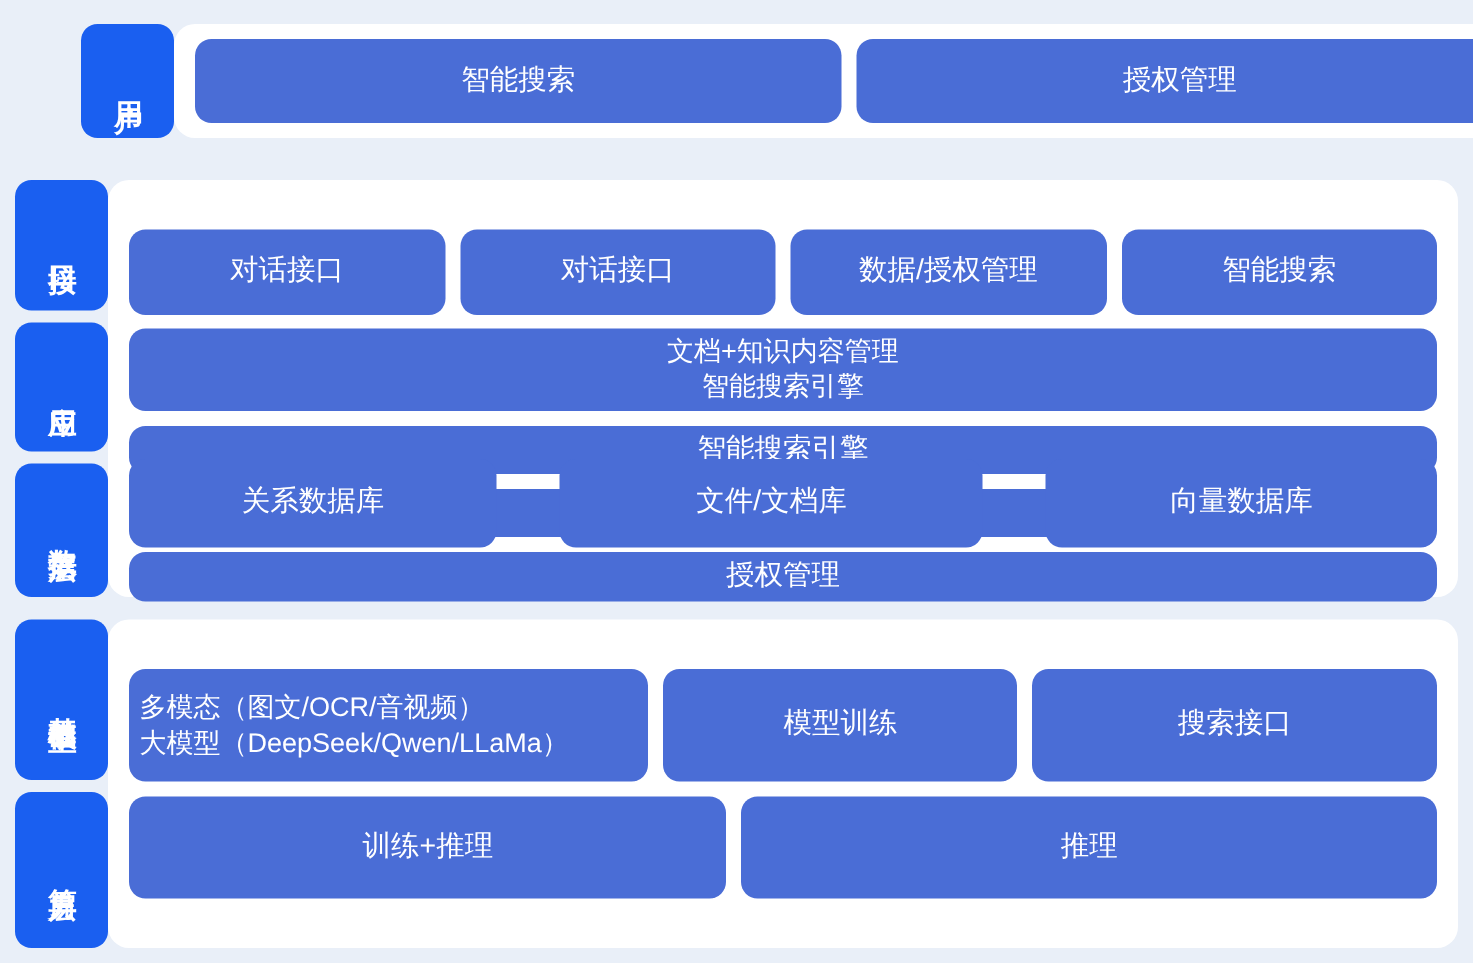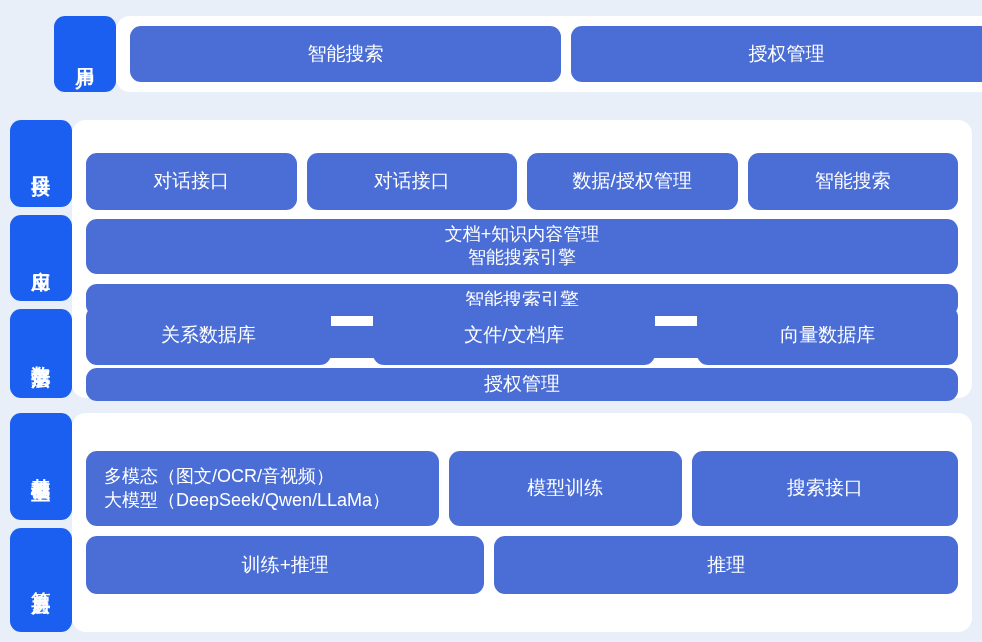--- a/index.html
+++ b/index.html
@@ -31,37 +31,37 @@
 
   
   .row{display:flex;gap:10px;align-items:stretch;}
   .box{
     background:#4a6dd6;color:#ffffff;border-radius:11px;
     display:flex;align-items:center;justify-content:center;text-align:center;
     font-size:19px;line-height:1.28;font-weight:400;
     padding:4px 8px;box-sizing:border-box;white-space:pre-line;
   }
   .box.multi{font-size:18px;line-height:1.3;}
-  .box.left{justify-content:flex-start;text-align:left;padding-left:18px;}
+  .box.left{justify-content:flex-start;text-align:left;padding-left:7px;}
 
   
   #sec-user{left:10px;top:16px;width:962px;height:76px;padding-left:44px;}
   #sec-user .panel{justify-content:center;}
   #sec-user .row{height:56px;}
 
   #sec-core{left:10px;top:120px;width:962px;height:278px;}
   #sec-core .panel{gap:9px;padding:11px 14px;}
   #sec-core .row.r1{height:57px;}
   #sec-core .row.r2{height:78px;flex-direction:column;}
   #sec-core .row.r3{height:59px;gap:42px;}
 
   #sec-base{left:10px;top:413px;width:962px;height:219px;}
   #sec-base .panel{gap:10px;padding:12px 14px;}
   #sec-base .row.r1{height:75px;}
-  #sec-base .row.r2{height:58px;}
+  #sec-base .row.r2{height:68px;}
 </style>
 </head>
 <body>
 
 <div class="stage">
 
   <div class="section" id="sec-user">
     <div class="rail">
       <div class="pill">用户</div>
     </div>

